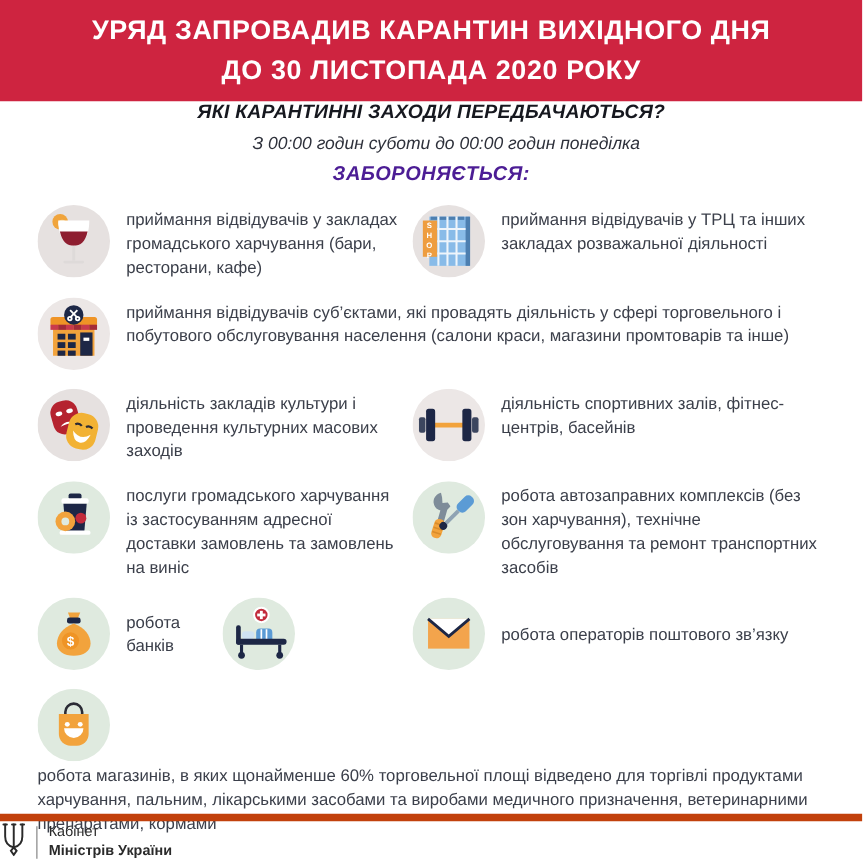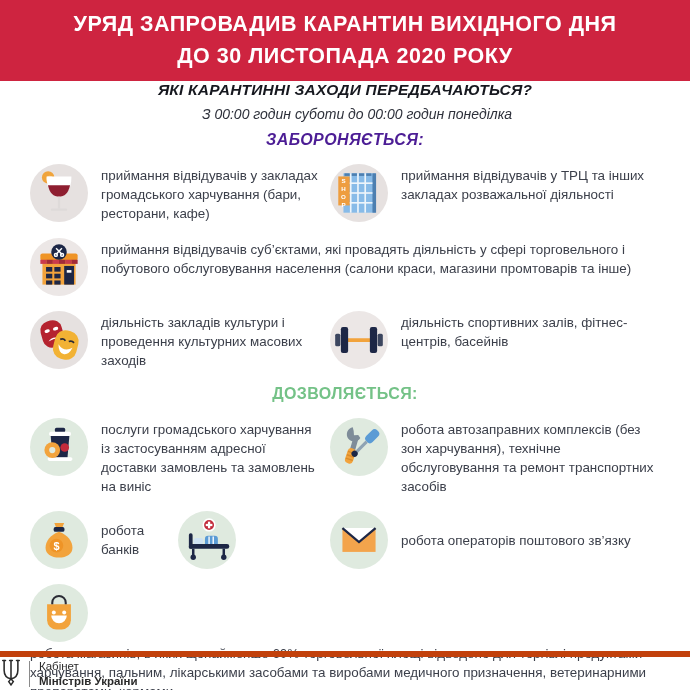--- a/index.html
+++ b/index.html
@@ -172,21 +172,20 @@
             <rect x="10.5" y="15.5" width="7" height="25" rx="2" fill="#1d2746"></rect>
             <rect x="38.5" y="15.5" width="7" height="25" rx="2" fill="#1d2746"></rect>
             <rect x="5" y="22" width="5" height="12" rx="1.5" fill="#3c465f"></rect>
             <rect x="46" y="22" width="5" height="12" rx="1.5" fill="#3c465f"></rect>
           </svg>
         </span>
         <span class="txt">діяльність спортивних залів, фітнес-центрів, басейнів</span>
       </div>
     </div>
 
-    <div class="h-allowed">ДОЗВОЛЯЄТЬСЯ:</div>
 
     <div class="row">
       <div class="col-l item">
         <span class="icn">
           <svg viewBox="0 0 56 56">
             <circle cx="28" cy="28" r="28" fill="#dfeadf"></circle>
             <rect x="24" y="9.5" width="10" height="4.5" rx="1.6" fill="#1d2746"></rect>
             <rect x="18.5" y="13.2" width="21" height="4.2" rx="1.6" fill="#ffffff"></rect>
             <path d="M20 17.4 h18 l-1.8 21 h-14.4 z" fill="#1d2746"></path>
             <rect x="17" y="38" width="24" height="3.4" rx="1.7" fill="#ffffff"></rect>

